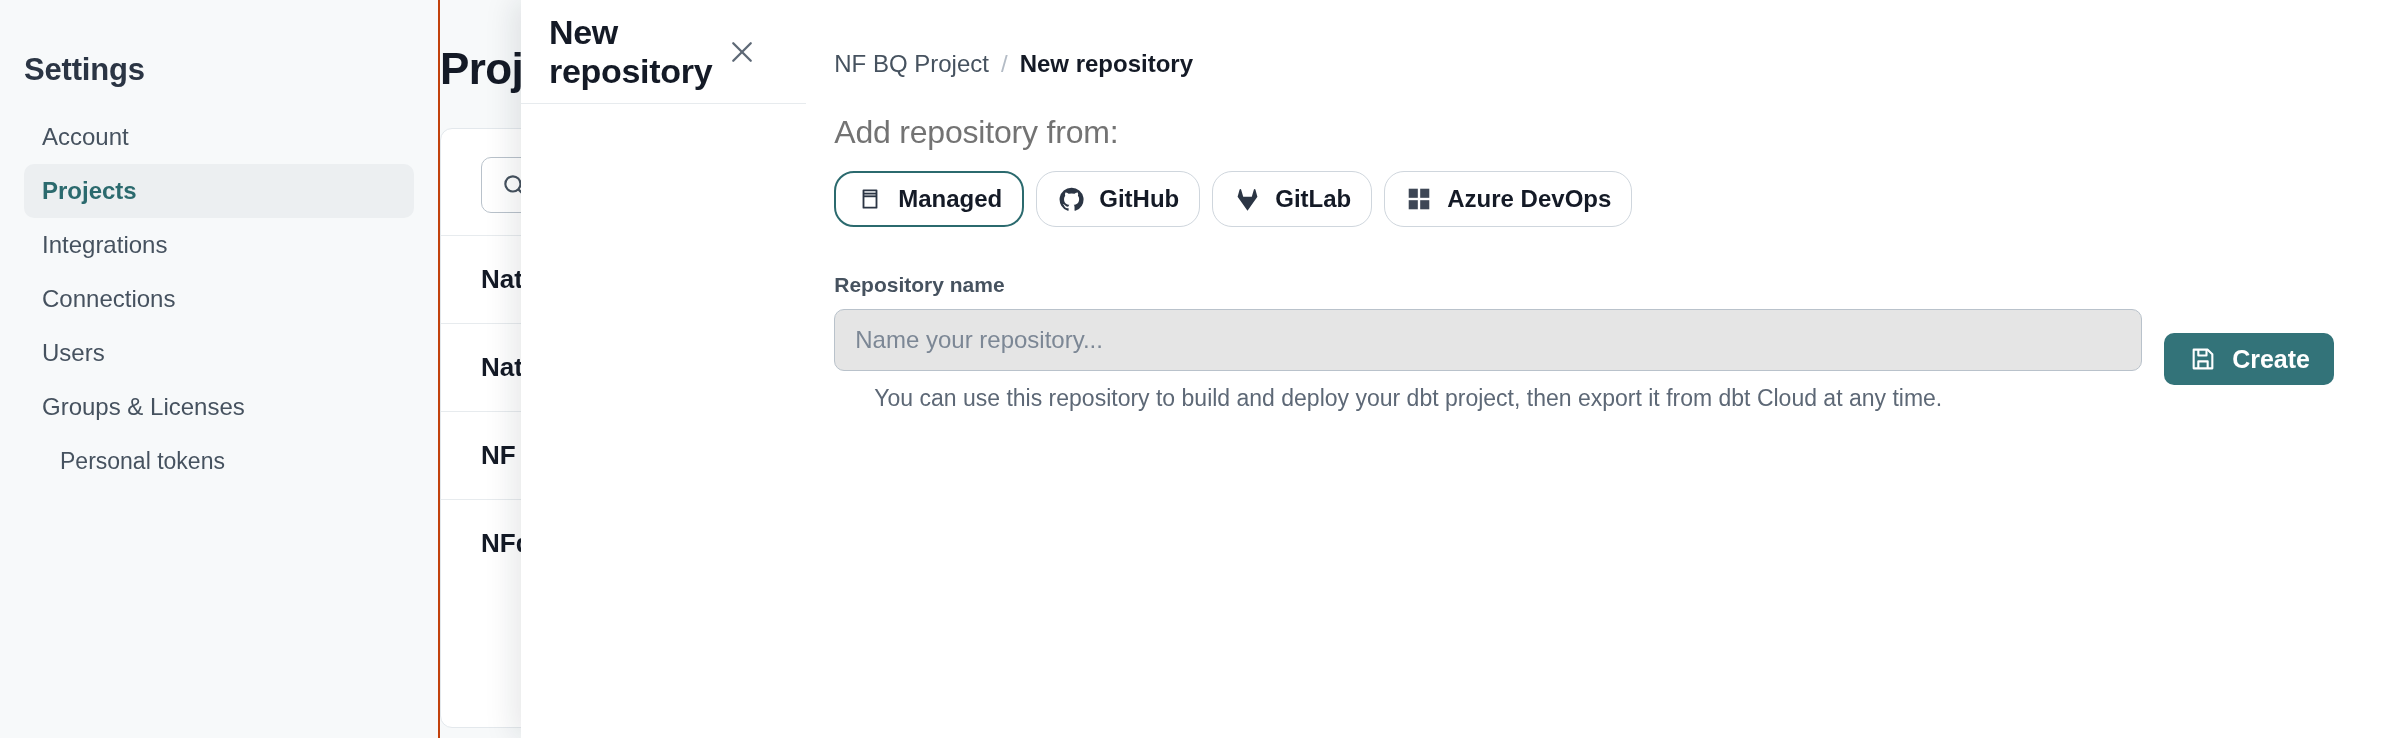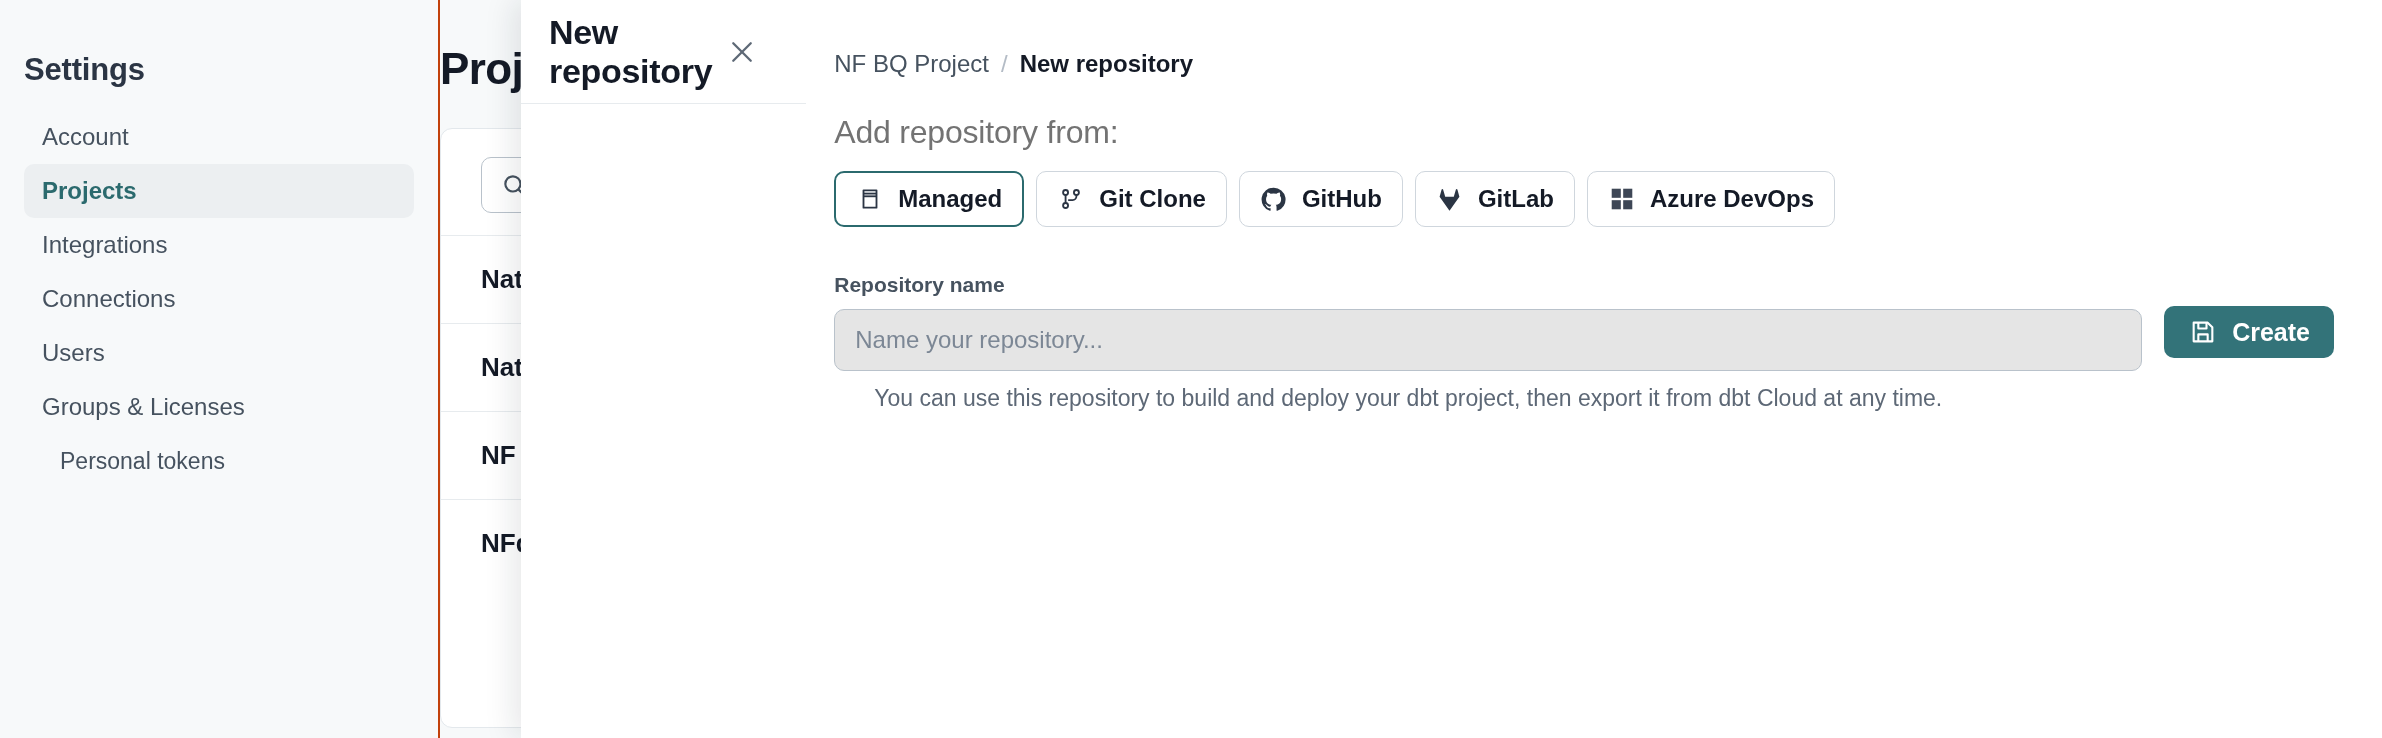--- a/index.html
+++ b/index.html
@@ -211,21 +211,21 @@
     margin-bottom: 46px;
   }
 
   .source-tab {
     display: flex;
     align-items: center;
     gap: 14px;
     height: 56px;
     padding: 0 20px;
     border: 1px solid #cfd6dd;
-    border-radius: 10px;
+    border-radius: 20px;
     background: #ffffff;
     font-size: 24px;
     font-weight: 700;
     color: #141a26;
     cursor: pointer;
     white-space: nowrap;
   }
 
   .source-tab.selected {
     border: 2px solid #2b6a6e;
@@ -243,21 +243,21 @@
 
   .field-label {
     font-size: 21px;
     font-weight: 700;
     color: #46525f;
     margin-bottom: 12px;
   }
 
   .field-row {
     display: flex;
-    align-items: flex-start;
+    align-items: center;
     gap: 22px;
   }
 
   .field-col { flex: 1 1 auto; }
 
   .text-input {
     width: 100%;
     height: 62px;
     border: 1px solid #b9c2cb;
     border-radius: 10px;
@@ -389,32 +389,20 @@
       <div class="source-tabs" id="source-tabs">
           <div class="source-tab selected">
             <span class="tab-icon">
               <svg width="26" height="26" viewBox="0 0 24 24" fill="none" stroke="#2b3544" stroke-width="1.7" stroke-linejoin="round">
                 <path d="M6 4h12v16H6z"></path>
                 <line x1="6" y1="7" x2="18" y2="7"></line>
                 <line x1="6" y1="9.5" x2="18" y2="9.5"></line>
               </svg>
             </span>
             <span>Managed</span>
-          </div>
-          <div class="source-tab">
-            <span class="tab-icon">
-              <svg width="26" height="26" viewBox="0 0 24 24" fill="none" stroke="#2b3544" stroke-width="1.7" stroke-linecap="round">
-                <circle cx="7" cy="6" r="2.3"></circle>
-                <circle cx="17" cy="6" r="2.3"></circle>
-                <circle cx="7" cy="18" r="2.3"></circle>
-                <line x1="7" y1="8.3" x2="7" y2="15.7"></line>
-                <path d="M17 8.3v1.2a3.5 3.5 0 0 1-3.5 3.5H10"></path>
-              </svg>
-            </span>
-            <span>Git Clone</span>
           </div>
           <div class="source-tab">
             <span class="tab-icon">
               <svg width="27" height="27" viewBox="0 0 24 24" fill="#2b3544">
                 <path d="M12 1.5A10.5 10.5 0 0 0 8.7 22c.53.1.72-.23.72-.5v-1.8c-2.92.63-3.54-1.4-3.54-1.4-.48-1.2-1.17-1.53-1.17-1.53-.96-.65.07-.64.07-.64 1.06.08 1.62 1.09 1.62 1.09.94 1.6 2.47 1.14 3.07.88.1-.69.37-1.15.67-1.42-2.33-.26-4.78-1.16-4.78-5.18 0-1.15.41-2.08 1.08-2.82-.11-.26-.47-1.33.1-2.77 0 0 .88-.28 2.9 1.08a10 10 0 0 1 5.26 0c2-1.36 2.88-1.08 2.88-1.08.58 1.44.22 2.51.11 2.77.68.74 1.08 1.67 1.08 2.82 0 4.03-2.45 4.92-4.79 5.18.38.32.72.96.72 1.94v2.88c0 .28.19.61.72.5A10.5 10.5 0 0 0 12 1.5z"></path>
               </svg>
             </span>
             <span>GitHub</span>
           </div>
           <div class="source-tab">

